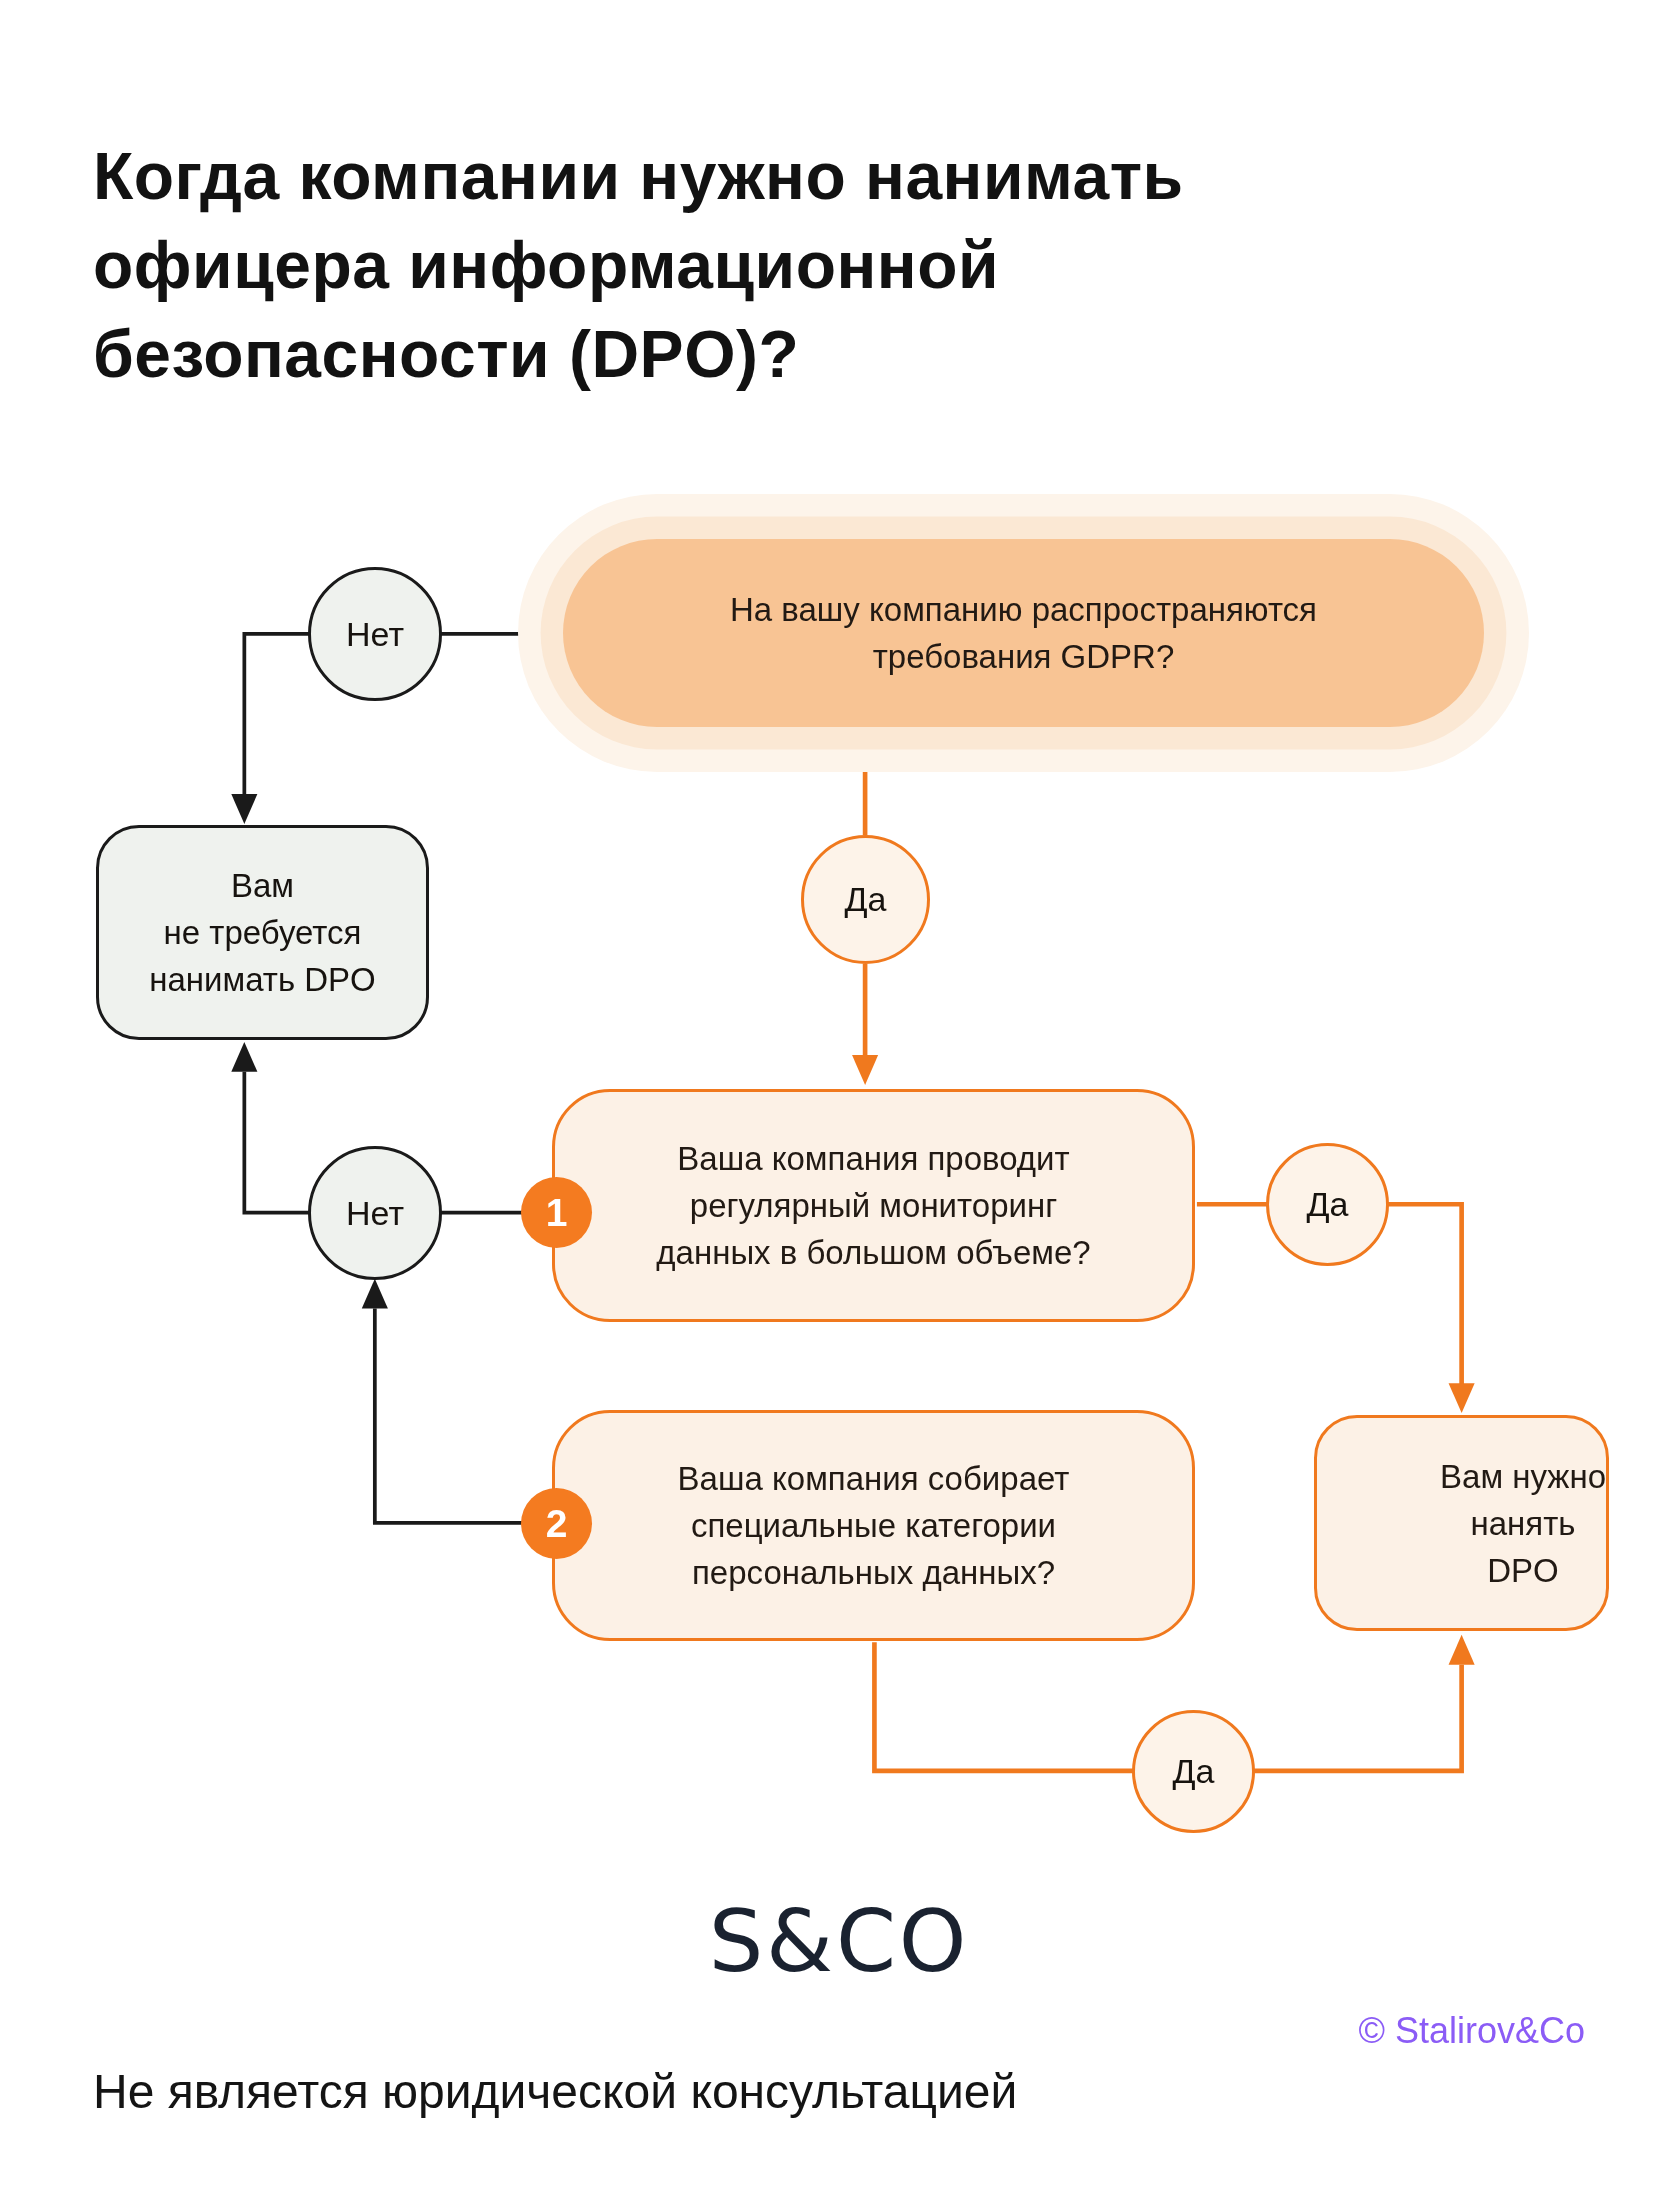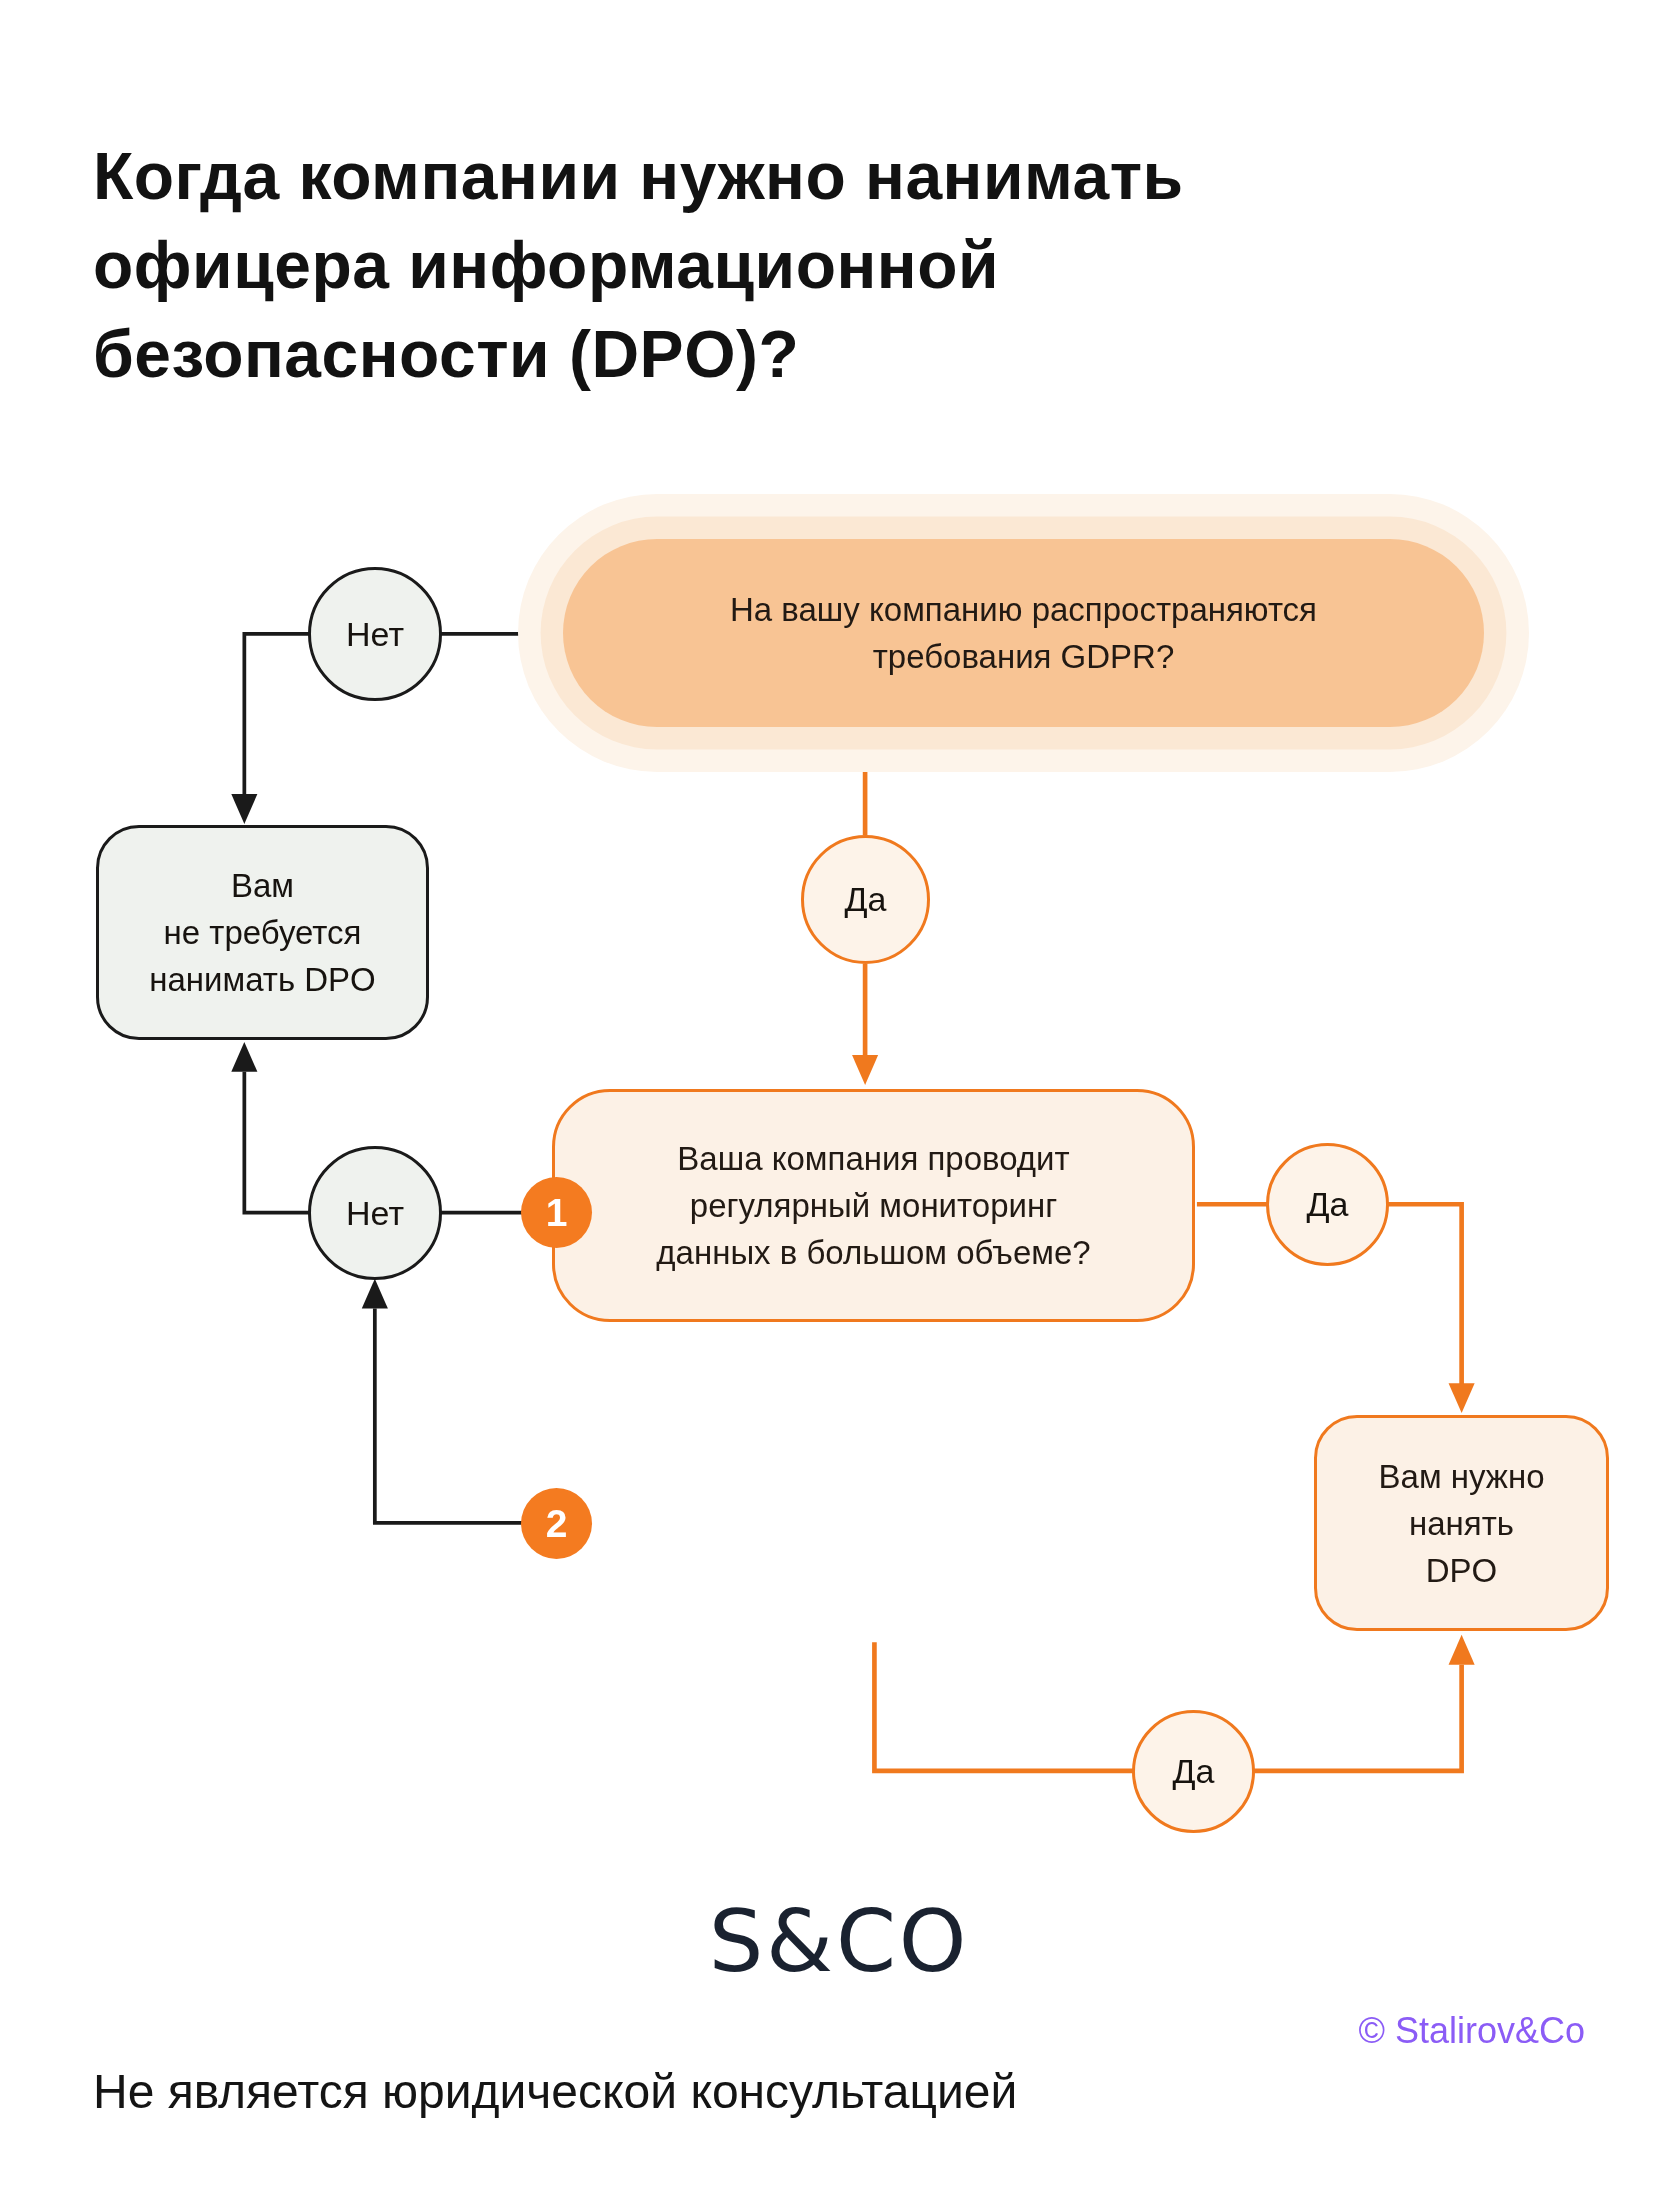--- a/index.html
+++ b/index.html
@@ -84,21 +84,21 @@
     background:var(--gray-green-fill);
     border:3.7px solid var(--line-black);
     border-radius:43px;
     font-size:33px;line-height:47px;color:#17130f;
   }
   .result-yes-box{
     left:1314px;top:1415px;width:295px;height:216px;
     background:var(--light-peach-fill);
     border:3.7px solid var(--accent-orange);
     border-radius:43px;
-    font-size:33px;line-height:47px;color:#221a14;
+    font-size:33px;line-height:47px;color:#221a14;justify-content:flex-end;
   }
 
   .footer-logo{
     position:absolute;left:93px;top:1891px;width:1492px;
     text-align:center;font-size:86px;font-weight:400;letter-spacing:2.8px;
     color:var(--logo-navy);font-family:"DejaVu Sans", sans-serif;
   }
   .footer-copyright{
     position:absolute;left:93px;top:2010px;width:1492px;
     text-align:right;font-size:36px;color:#8b5cf6;
@@ -168,20 +168,25 @@
   </div>
 
   <div class="node circle no-circle no2">
     <span>Нет</span>
   </div>
 
   <div class="node circle yes-circle yes2">
     <span>Да</span>
   </div>
 
+  <div class="node q-box q2">
+    <span class="ml">Ваша компания собирает
+специальные категории
+персональных данных?</span>
+  </div>
   <div class="node badge badge2">
     <span>2</span>
   </div>
 
   <div class="node result-yes-box">
     <span class="ml">Вам нужно
 нанять
 DPO</span>
   </div>
 

